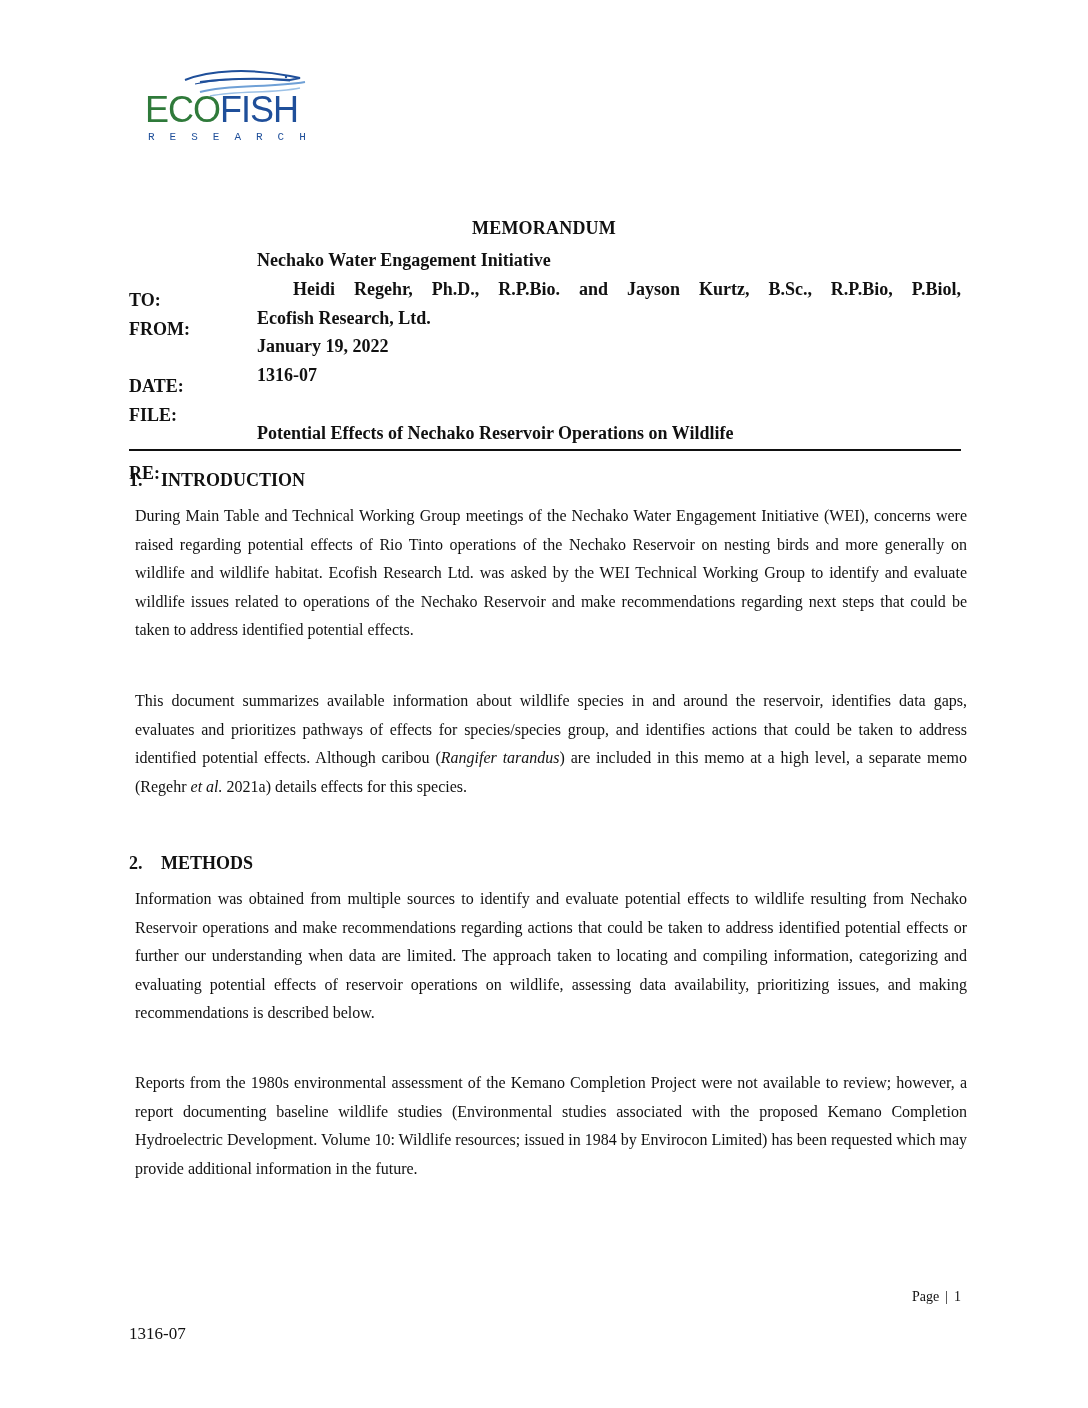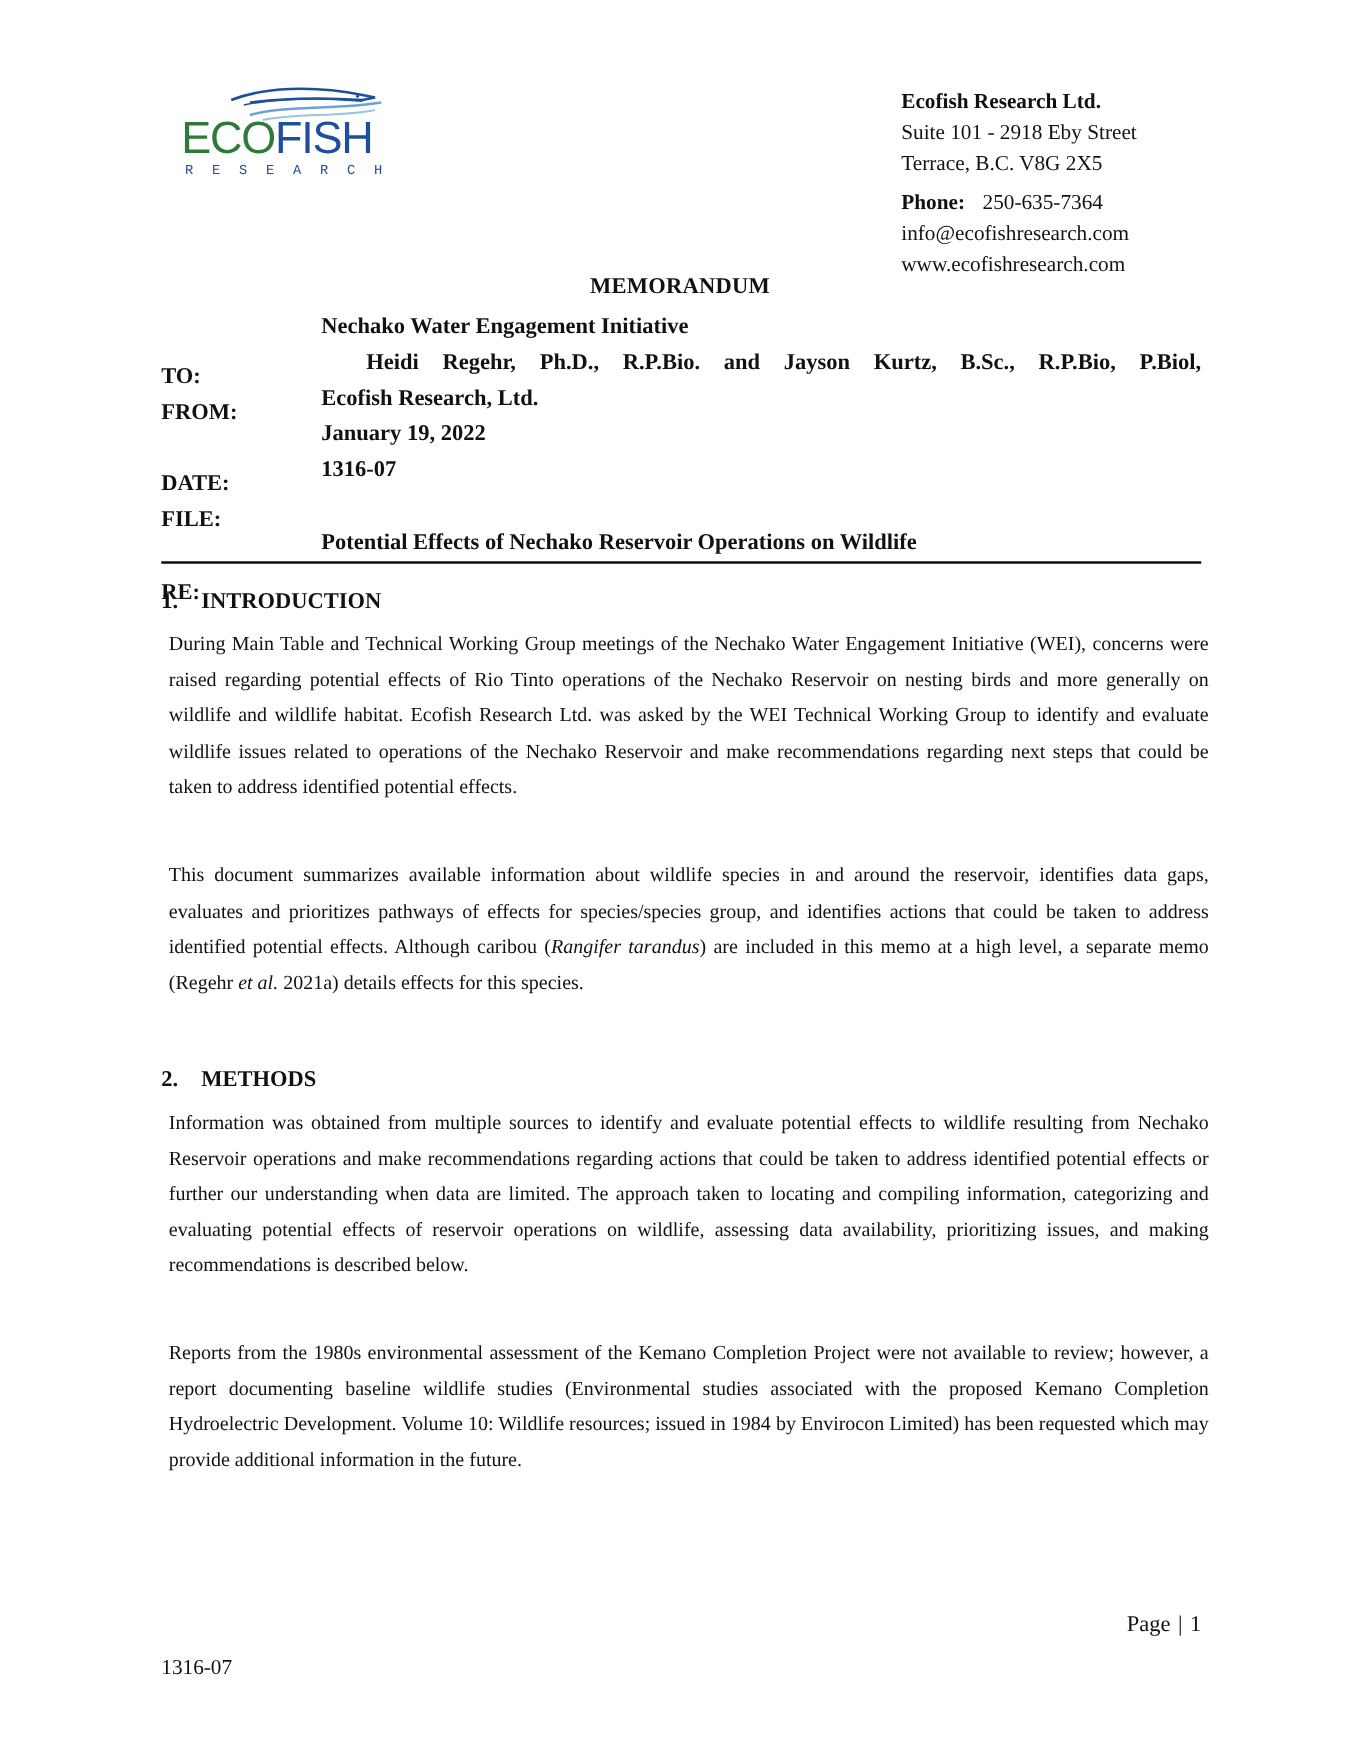--- a/index.html
+++ b/index.html
@@ -125,21 +125,21 @@
     .footer-left {
       position: absolute;
       left: 129px;
       top: 1324px;
       font-size: 17px;
     }
     .footer-right {
       position: absolute;
       right: 127px;
       top: 1289px;
-      font-size: 18px;
+      font-size: 14px;
     }
     .footer-right .sep { margin: 0 6px; }
     i { font-style: italic; }
   </style>
 </head>
 <body>
 
 <div class="page">
 
   <div class="logo">
@@ -149,31 +149,20 @@
       <path d="M60 24 C 90 16, 130 20, 165 14" fill="none" stroke="#6fa0d6" stroke-width="2"></path>
       <path d="M70 28 C 100 22, 130 26, 160 20" fill="none" stroke="#9cc1e6" stroke-width="1.5"></path>
       <circle cx="146" cy="9" r="1.2" fill="#1f4f9a"></circle>
     </svg>
     <div class="logo-word">
       <span class="eco"><span>ECO</span></span><span class="fish">FISH</span>
     </div>
     <div class="logo-sub">RESEARCH</div>
   </div>
 
-  <div class="address">
-    <div class="company">Ecofish Research Ltd.</div>
-    <div>Suite 101 - 2918 Eby Street</div>
-    <div>Terrace, B.C.  V8G 2X5</div>
-    <div class="gap"></div>
-    <div>
-      <span class="phone-label">Phone:</span><span>250-635-7364</span>
-    </div>
-    <div>info@ecofishresearch.com</div>
-    <div>www.ecofishresearch.com</div>
-  </div>
 
   <div class="memo-title">MEMORANDUM</div>
 
   <div class="memo-row" style="top:246px;">
     <span class="label">TO:</span>
     <span class="value">Nechako Water Engagement Initiative</span>
   </div>
   <div class="memo-row" style="top:275px; height:58px;">
     <span class="label">FROM:</span>
     <span class="value">

